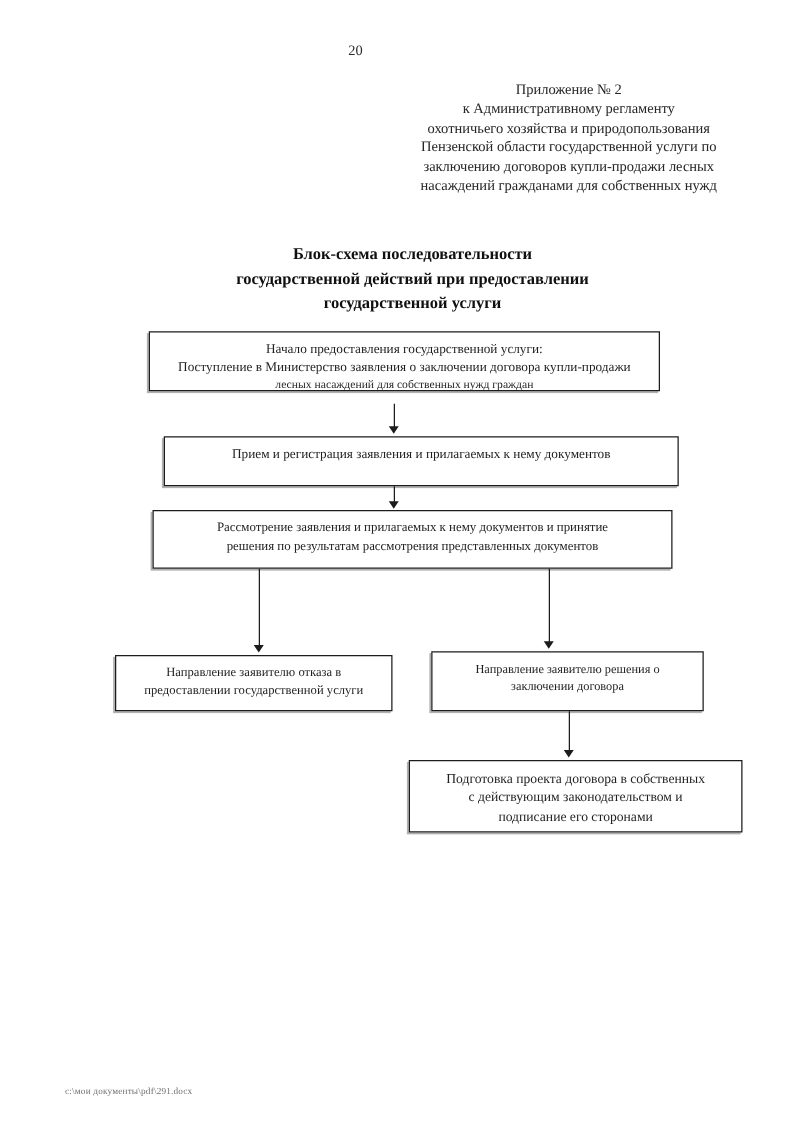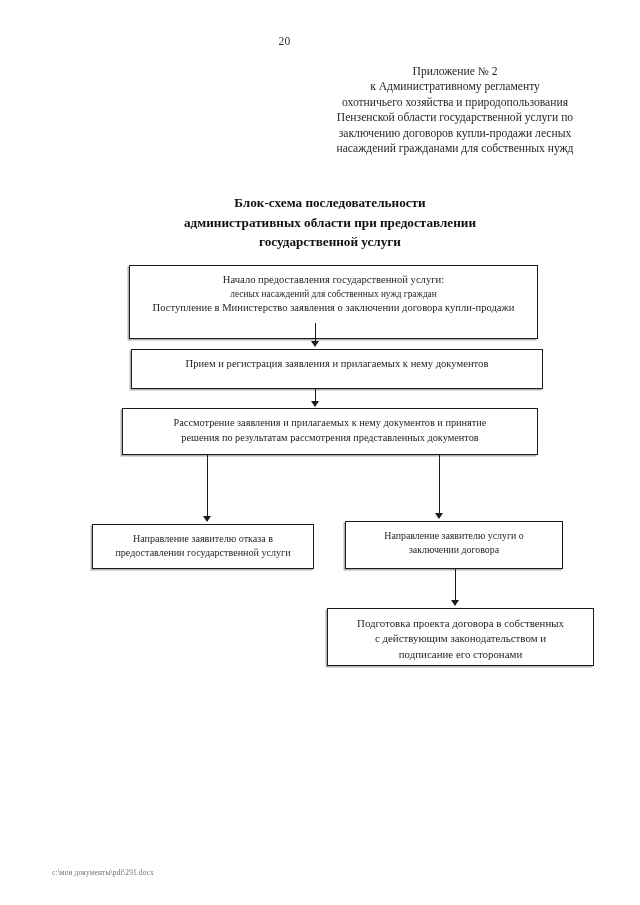--- a/index.html
+++ b/index.html
@@ -66,21 +66,21 @@
     text-align: center;
     color: #1f1f1f;
   }
   .fbox .inner {
     padding-top: 7px;
     padding-left: 6px;
     padding-right: 6px;
   }
   .fbox .ln { display: block; }
 
-  #box-start { left: 129px; top: 265px; width: 409px; height: 74px; }
+  #box-start { left: 119px; top: 265px; width: 409px; height: 48px; }
   #box-start .ln { font-size: 10.6px; line-height: 14.6px; }
   #box-start .ln.s3 { font-size: 9.3px; line-height: 13.6px; }
 
   #box-receive { left: 131px; top: 349px; width: 412px; height: 40px; }
   #box-receive .ln { font-size: 10.6px; line-height: 14.6px; }
 
   #box-review { left: 122px; top: 408px; width: 416px; height: 47px; }
   #box-review .ln { font-size: 10.3px; line-height: 14.6px; }
 
   #box-refusal { left: 92px; top: 524px; width: 222px; height: 45px; }
@@ -144,29 +144,29 @@
     <span class="ln">Приложение № 2</span>
     <span class="ln">к Административному регламенту</span>
     <span class="ln">охотничьего хозяйства и природопользования</span>
     <span class="ln">Пензенской области государственной услуги по</span>
     <span class="ln">заключению договоров купли-продажи лесных</span>
     <span class="ln">насаждений гражданами для собственных нужд</span>
   </div>
 
   <div class="doc-title">
     <span class="ln">Блок-схема последовательности</span>
-    <span class="ln">административных области при предоставлении</span>
+    <span class="ln">государственной действий при предоставлении</span>
     <span class="ln">государственной услуги</span>
   </div>
 
   <div class="fbox" id="box-start">
     <div class="inner">
       <span class="ln s1">Начало предоставления государственной услуги:</span>
+      <span class="ln s2">Поступление в Министерство заявления о заключении договора купли-продажи</span>
       <span class="ln s3">лесных насаждений для собственных нужд граждан</span>
-      <span class="ln s2">Поступление в Министерство заявления о заключении договора купли-продажи</span>
     </div>
   </div>
 
   <div class="connector" id="conn1"></div>
   <div class="arrowhead" id="head1"></div>
 
   <div class="fbox" id="box-receive">
     <div class="inner">
       <span class="ln">Прием и регистрация заявления и прилагаемых к нему документов</span>
     </div>
@@ -190,21 +190,21 @@
 
   <div class="fbox" id="box-refusal">
     <div class="inner">
       <span class="ln">Направление заявителю отказа в</span>
       <span class="ln">предоставлении государственной услуги</span>
     </div>
   </div>
 
   <div class="fbox" id="box-decision">
     <div class="inner">
-      <span class="ln">Направление заявителю услуги о</span>
+      <span class="ln">Направление заявителю решения о</span>
       <span class="ln">заключении договора</span>
     </div>
   </div>
 
   <div class="connector" id="conn5"></div>
   <div class="arrowhead" id="head5"></div>
 
   <div class="fbox" id="box-contract">
     <div class="inner">
       <span class="ln">Подготовка проекта договора в собственных</span>

